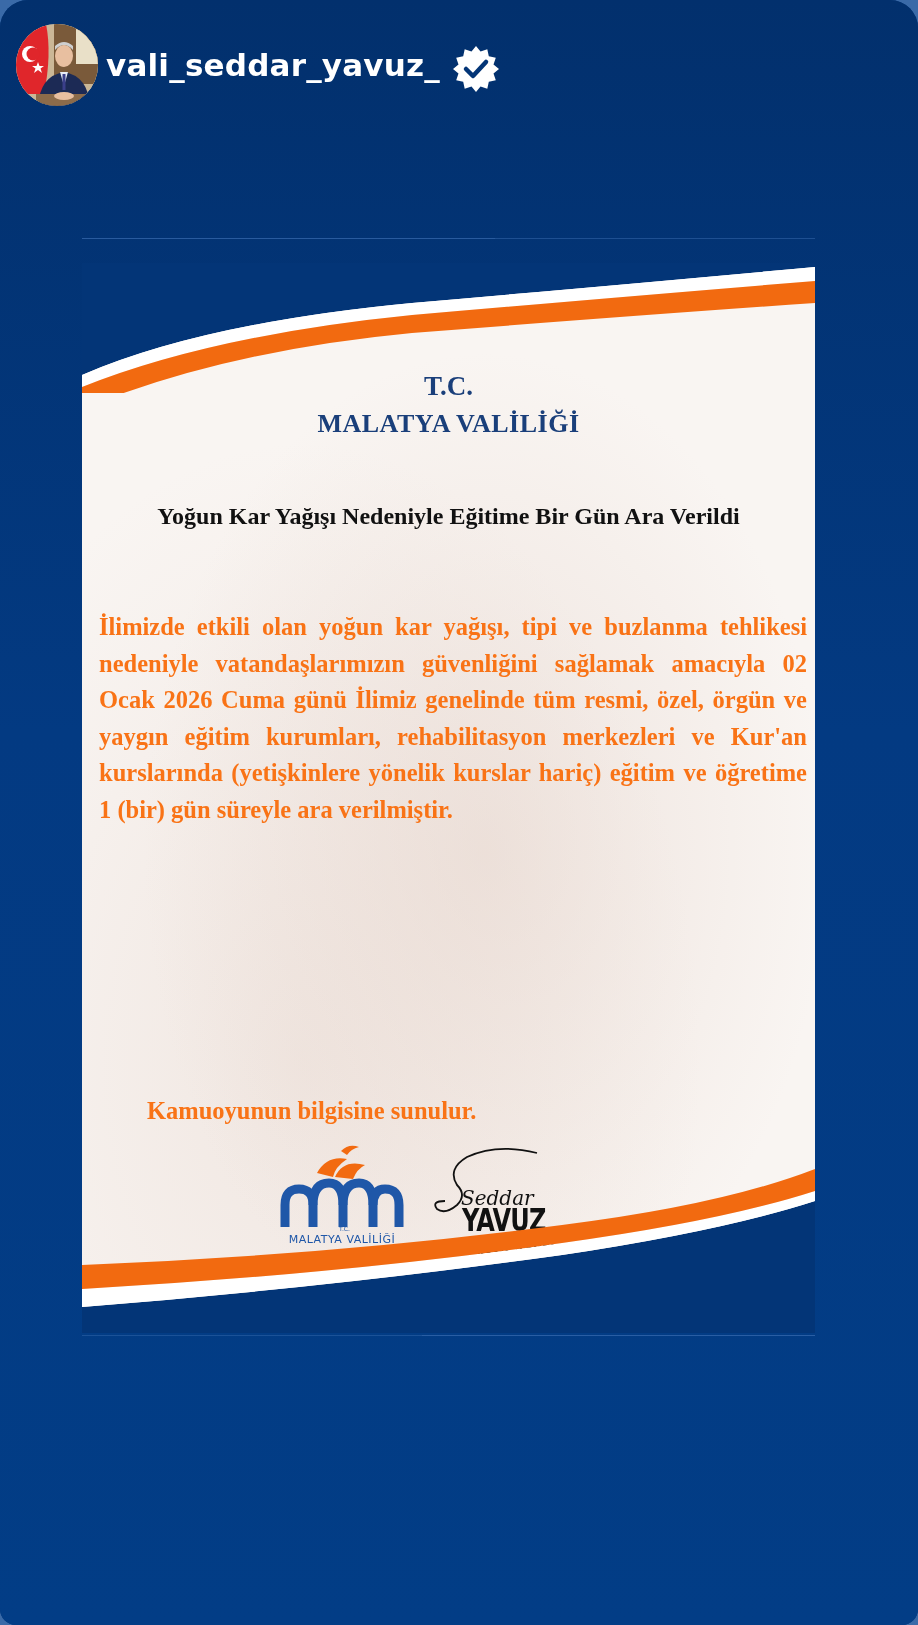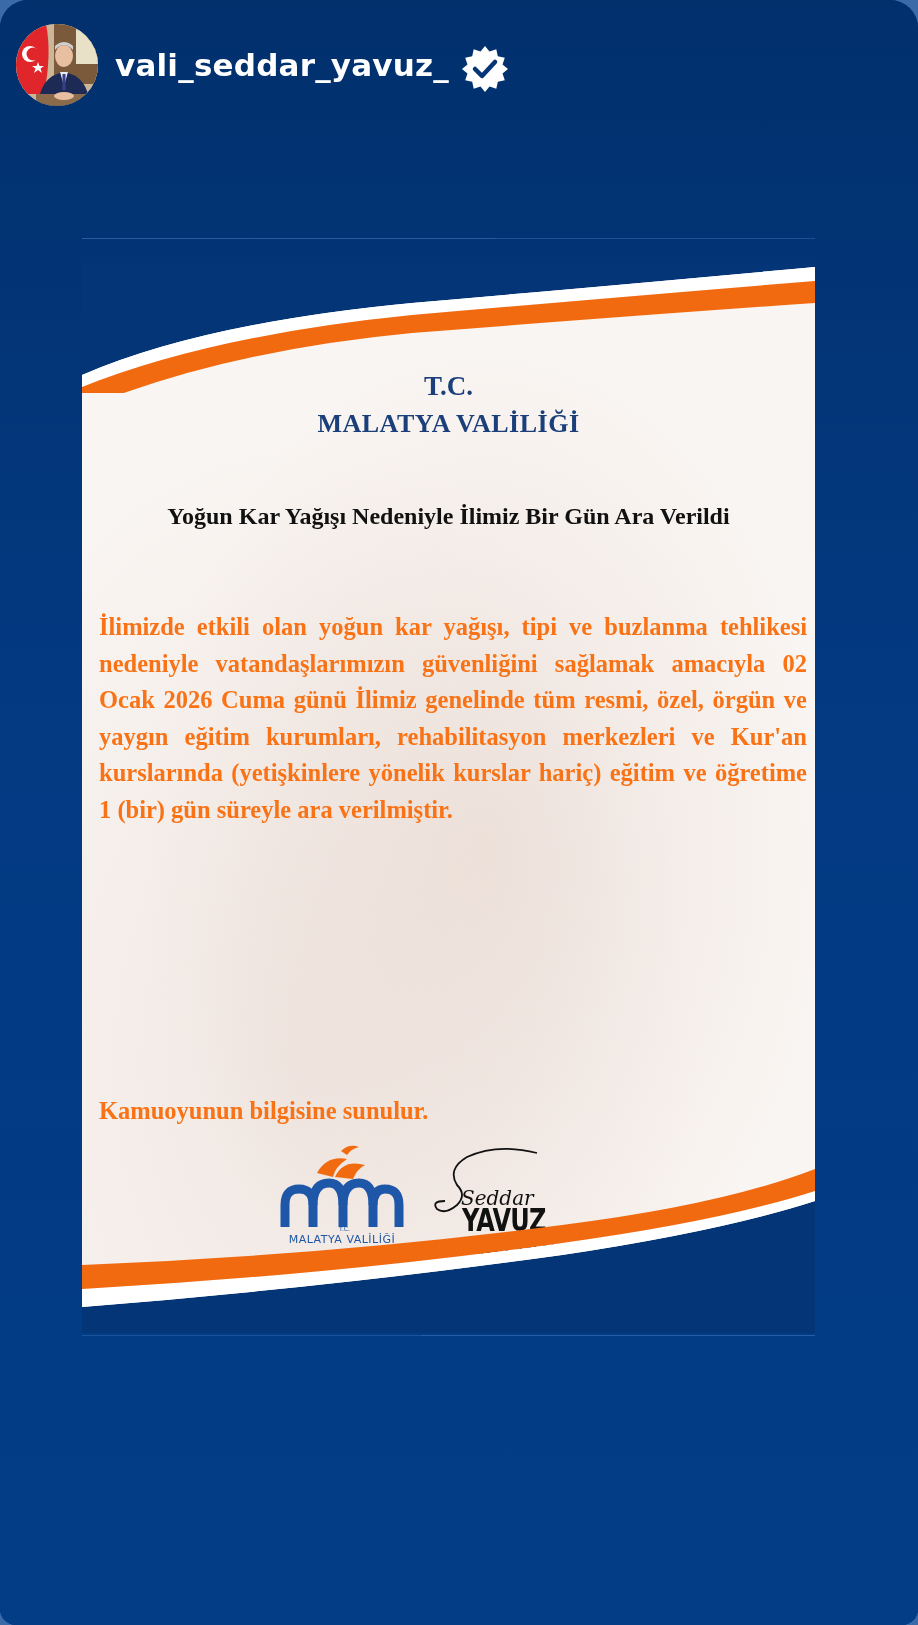--- a/index.html
+++ b/index.html
@@ -25,21 +25,21 @@
     position: absolute; left: 16px; top: 24px;
     display: flex; align-items: center; z-index: 5;
   }
   .avatar {
     width: 82px; height: 82px; border-radius: 50%;
     overflow: hidden; position: relative;
     background: #d8cbb6;
   }
   .username {
     color: #ffffff; font-size: 31px; font-weight: 600;
-    margin-left: 17px; letter-spacing: 0.2px;
+    margin-left: 8px; letter-spacing: 0.2px;
     font-family: "DejaVu Sans", sans-serif;
   }
   .verified {
     width: 56px; height: 56px; margin-left: 8px; margin-top: 14px;
   }
 
   .post {
     position: absolute; left: 82px; top: 238px;
     width: 878px; height: 1100px;
     z-index: 3;
@@ -77,21 +77,21 @@
     font-family: "Liberation Serif", serif;
   }
   .para {
     position: absolute; left: 17px; right: 8px;
     color: #f97316; font-weight: bold; font-size: 24.5px; line-height: 36.5px;
     text-align: justify;
     font-family: "Liberation Serif", serif;
   }
   .p1 { top: 346px; }
   .p2 { top: 640px; }
-  .p3 { top: 830px; text-align: left; }
+  .p3 { top: 830px; text-align: left; margin-left: 48px; }
 
   .logo { position: absolute; left: 195px; top: 880px; width: 130px; height: 105px; }
   .sig { position: absolute; left: 345px; top: 880px; width: 130px; height: 105px; }
   .sig-name {
     position: absolute; left: 380px; top: 938px;
     color: #111; font-weight: bold; font-size: 32px;
     font-family: "DejaVu Sans", sans-serif; letter-spacing: -1px;
     transform: scaleX(0.75); transform-origin: left;
   }
   .sig-role {
@@ -142,21 +142,21 @@
 
       <svg class="wave" style="top:0;height:130px" viewBox="0 0 733 130" preserveAspectRatio="none">
         <path d="M0 0 L733 0 L733 4 Q560 20 330 40 Q120 60 0 112 Z" fill="#033577"></path>
         <path d="M0 112 Q120 60 330 40 Q560 20 733 4 L733 18 Q560 32 330 52 Q130 72 0 124 Z" fill="#ffffff"></path>
         <path d="M0 124 Q130 72 330 52 Q560 32 733 18 L733 40 Q560 52 330 70 Q140 88 0 146 Z" fill="#f26a10"></path>
       </svg>
 
       <div class="content">
         <div class="tc">T.C.</div>
         <div class="valilik">MALATYA VALİLİĞİ</div>
-        <div class="title">Yoğun Kar Yağışı Nedeniyle İlimiz Bir Gün Ara Verildi</div>
+        <div class="title">Yoğun Kar Yağışı Nedeniyle Eğitime Bir Gün Ara Verildi</div>
         <div class="para p1">İlimizde etkili olan yoğun kar yağışı, tipi ve buzlanma tehlikesi nedeniyle vatandaşlarımızın güvenliğini sağlamak amacıyla 02 Ocak 2026 Cuma günü İlimiz genelinde tüm resmi, özel, örgün ve yaygın eğitim kurumları, rehabilitasyon merkezleri ve Kur'an kurslarında (yetişkinlere yönelik kurslar hariç) eğitim ve öğretime 1 (bir) gün süreyle ara verilmiştir.</div>
         <div class="para p3">Kamuoyunun bilgisine sunulur.</div>
 
         <svg class="logo" viewBox="0 0 130 105">
           <path d="M64 8 Q72 0 82 4 Q74 6 70 12 Z" fill="#f26a10"></path>
           <path d="M40 30 Q50 12 70 16 Q58 24 56 34 Z" fill="#f26a10"></path>
           <path d="M58 34 Q66 16 88 22 Q80 26 76 36 Z" fill="#f26a10"></path>
           <g fill="none" stroke="#1f57a8" stroke-width="9" stroke-linecap="butt">
             <path d="M8 84 L8 62 Q8 46 22 46 Q36 46 36 62 L36 84"></path>
             <path d="M36 62 Q36 40 52 40 Q66 40 66 62 L66 84"></path>

